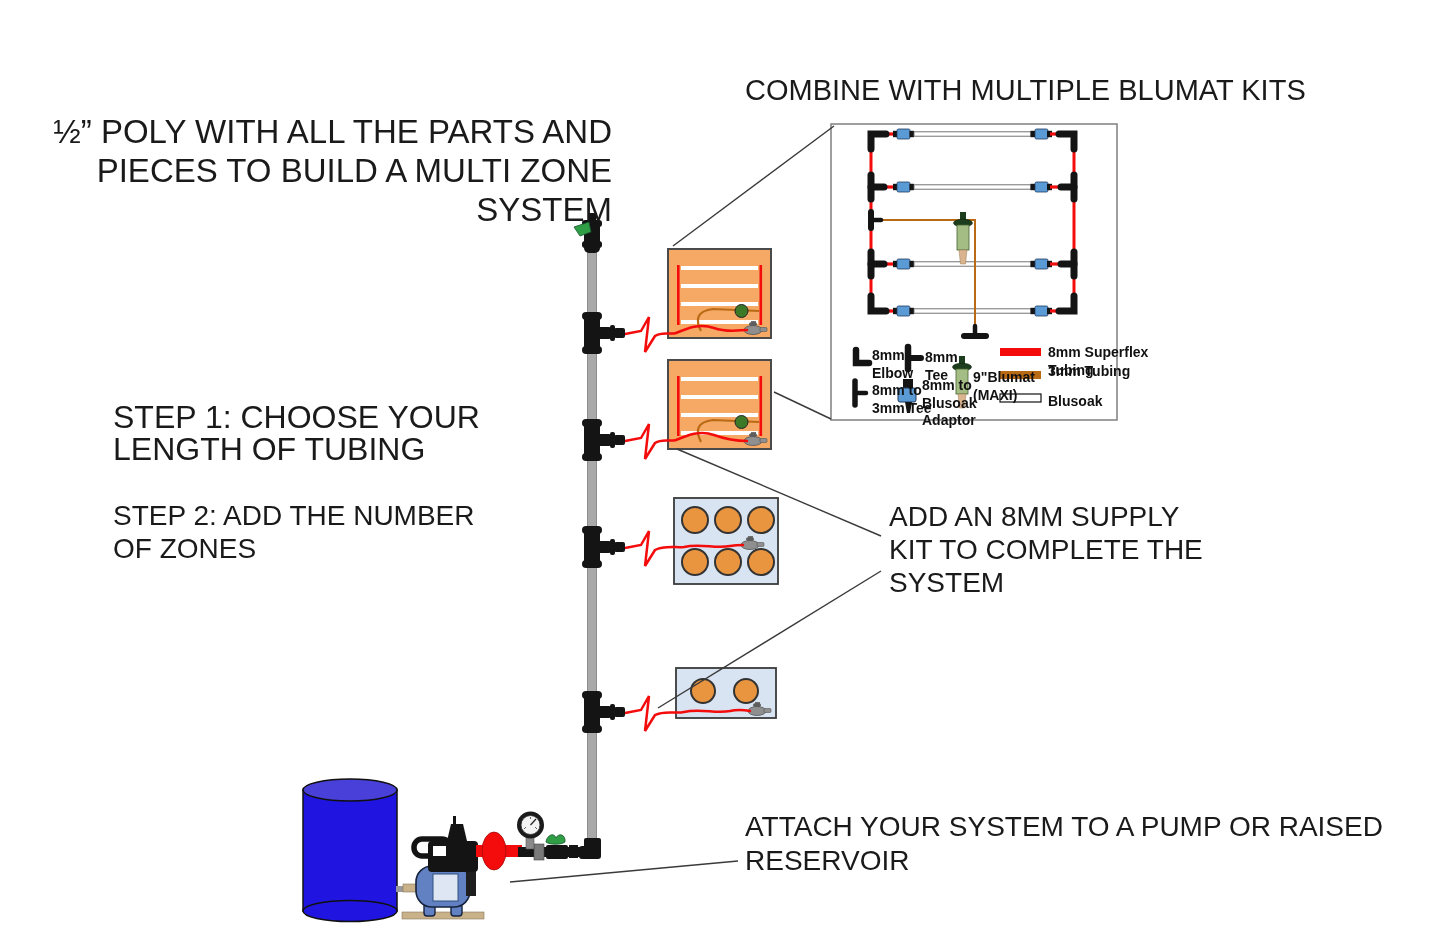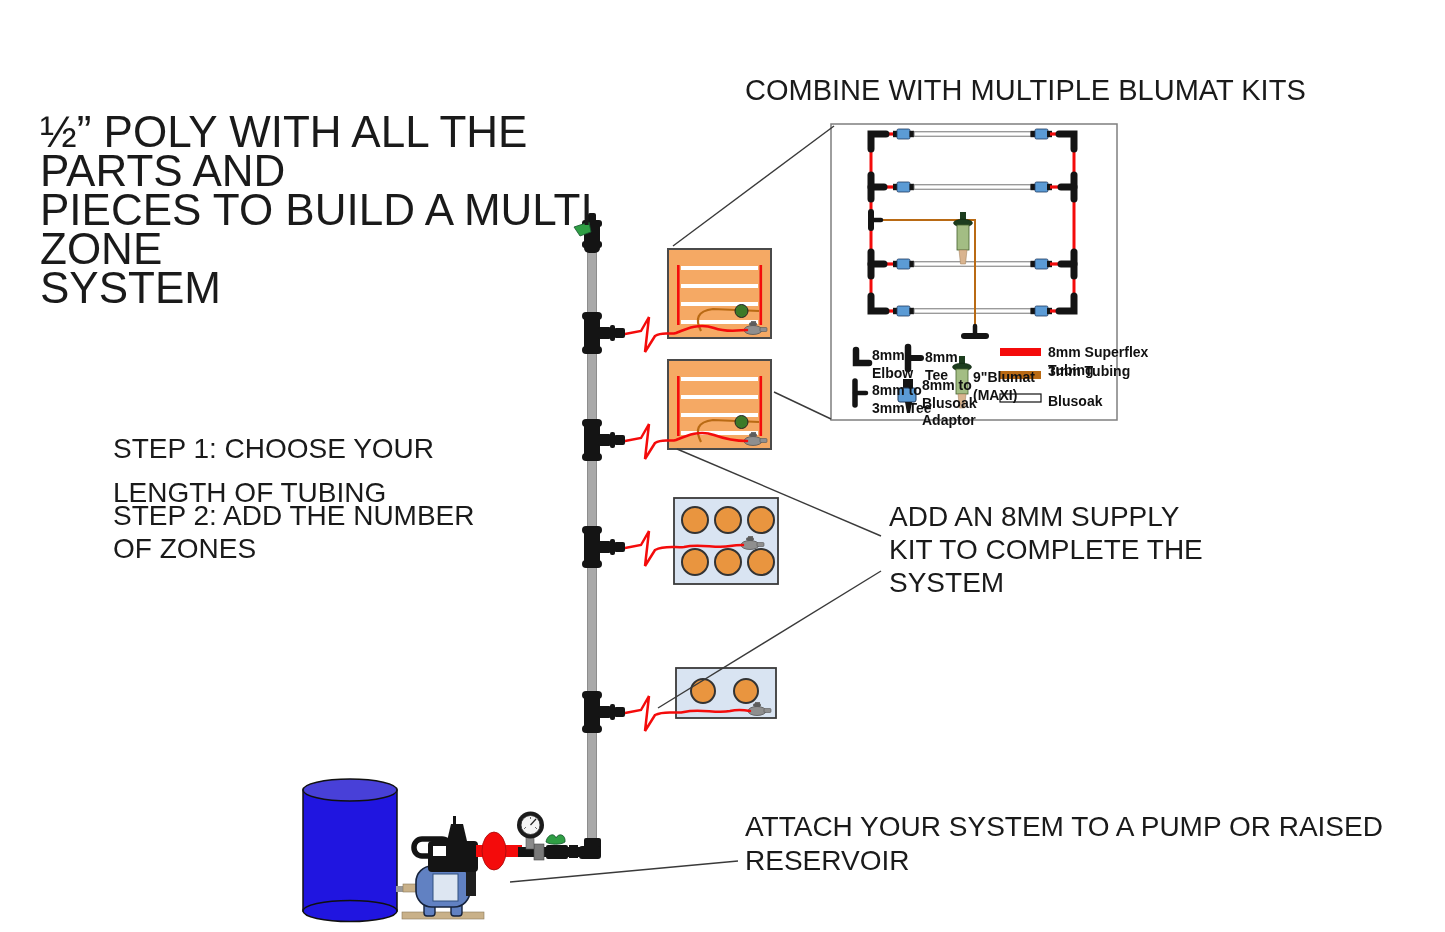--- a/index.html
+++ b/index.html
@@ -1,22 +1,22 @@
 <!DOCTYPE html>
 <html style="--red: #f40b0b; --brown: #b96a14; --orangeBox: #f5a964; --potOrange: #e9953f; --blueBox: #d9e4f2; --pipeGray: #a9a9a9; --reservoirBlue: #2015e0; --reservoirTop: #4840d8; --pumpBlue: #6181c2; --valveGreen: #2f9e44; --blumatBody: #a3bd84; --blumatTip: #d9b48f; --adaptorBlue: #5b9bd5; --boardTan: #c9b189; --leader: #3a3a3a;"><head>
 <meta charset="utf-8">
 <style>
   html,body{margin:0;padding:0;background:#ffffff;}
   #stage{position:relative;width:1445px;height:932px;background:#fff;overflow:hidden;
          font-family:"Liberation Sans",sans-serif;}
   #art{position:absolute;left:0;top:0;}
   .t{position:absolute;color:#1a1a1a;white-space:pre-line;font-family:"Liberation Sans",sans-serif;}
-  .title{left:40px;top:112px;width:572px;text-align:left;font-size:44px;line-height:39px;}
+  .title{left:40px;top:112px;width:572px;text-align:right;font-size:33px;line-height:39px;}
   .combine{left:745px;top:74px;font-size:29px;line-height:33px;text-align:right;}
-  .step1{left:113px;top:401px;font-size:28px;line-height:44px;margin-top:26px;}
+  .step1{left:113px;top:401px;font-size:32px;line-height:32px;}
   .step2{left:113px;top:499px;font-size:28px;line-height:33px;}
   .supply{left:889px;top:500px;font-size:28px;line-height:33px;}
   .attach{left:745px;top:810px;font-size:28px;line-height:34px;}
   .lg{position:absolute;font-size:14px;font-weight:bold;line-height:1.25;color:#111;white-space:pre-line;
       font-family:"Liberation Sans",sans-serif;}
   .lg-elbow{left:872px;top:347px}.lg-tee{left:925px;top:349px}.lg-tee3{left:872px;top:382px}
   .lg-adapt{left:922px;top:377px}.lg-blumat{left:973px;top:369px}
   .lg-superflex{left:1048px;top:344px}.lg-3mm{left:1048px;top:363px}.lg-blusoak{left:1048px;top:393px}
   
   .f-red{fill:var(--red)} .s-red{stroke:var(--red)}

